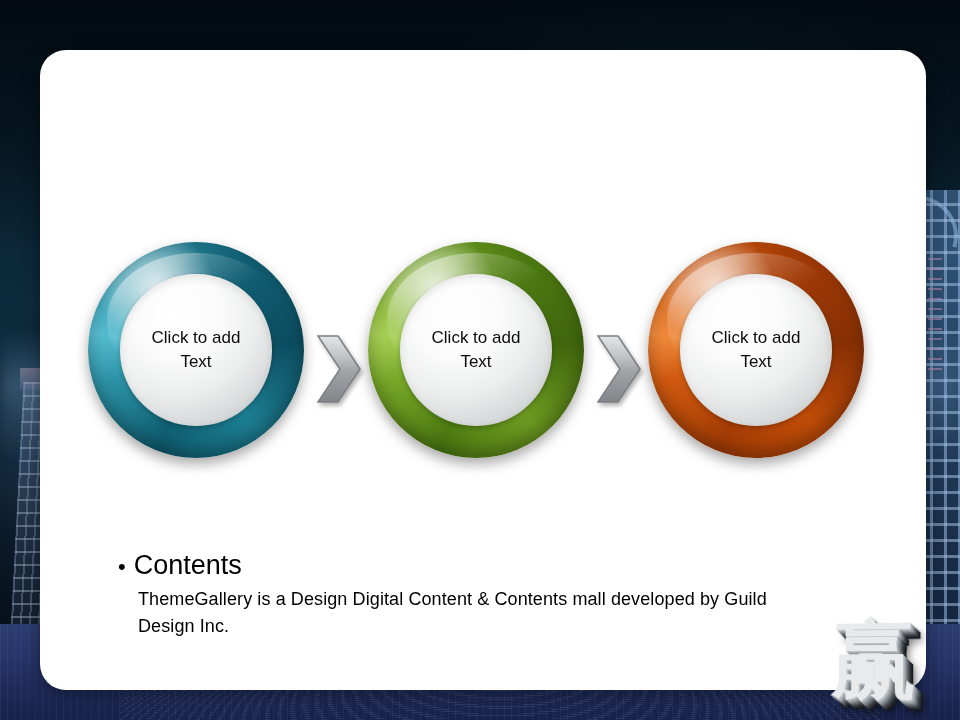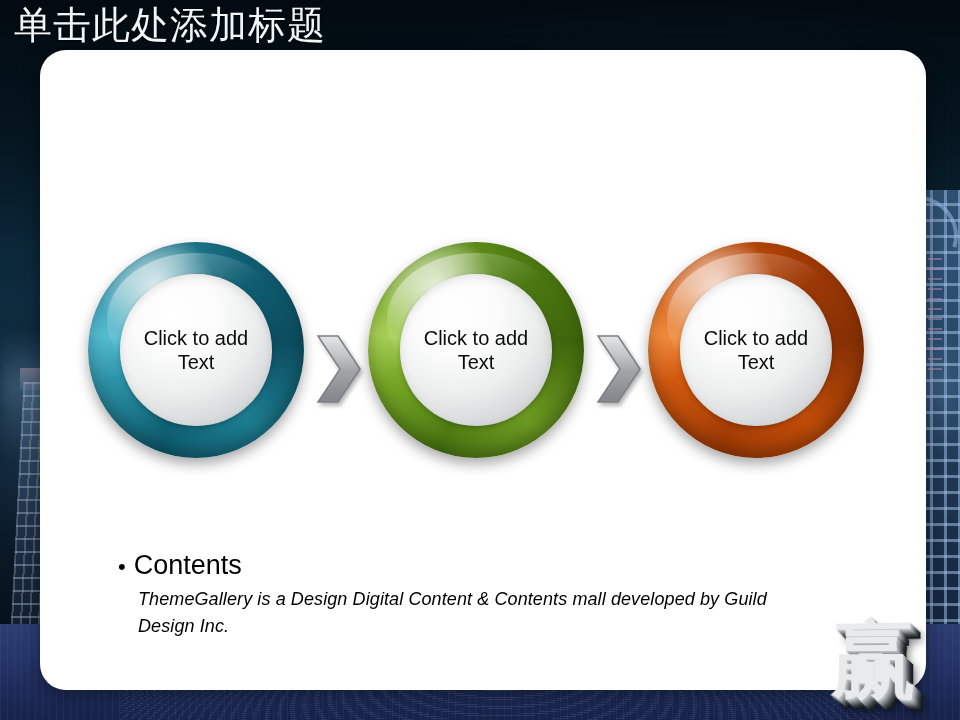--- a/index.html
+++ b/index.html
@@ -172,21 +172,21 @@
   .disc {
     position: absolute;
     left: 15%; top: 15%;
     width: 70%; height: 70%;
     border-radius: 50%;
     background: radial-gradient(circle at 36% 26%, #ffffff 0%, #fbfbfb 30%, #eceded 55%, #d2d5d6 80%, #bfc3c5 100%);
     box-shadow: inset 0 3px 9px rgba(0,0,0,0.10), 0 2px 5px rgba(0,0,0,0.22);
     display: flex; align-items: center; justify-content: center;
   }
   .disc-label {
-    font-size: 20px;
+    font-size: 17px;
     line-height: 24px;
     color: #0b0b0b;
     text-align: center;
     width: 84%;
   }
 
   
   .arrow {
     position: absolute;
     top: 152px;
@@ -220,21 +220,20 @@
     color: #000;
     margin-top: 48px;
   }
   .body-para {
     margin-top: 3px;
     margin-left: 20px;
     font-size: 18px;
     line-height: 27px;
     color: #000;
     letter-spacing: 0.1px;
-    font-style: italic;
   }
 
   
   .glyph3d {
     position: absolute;
     right: 44px; bottom: 18px;
     font-family: "DejaVu Sans", "Liberation Sans", sans-serif;
     font-size: 86px;
     line-height: 86px;
     font-weight: bold;
@@ -261,21 +260,20 @@
   <div class="tower-left-top"></div>
 
   <div class="tower-right"></div>
   <div class="tower-right2"></div>
   <div class="tower-arc"></div>
   <div class="tower-pink"></div>
 
   <div class="bg-water"></div>
   <div class="bg-ripples"></div>
 
-  <div class="title">单击此处添加标题</div>
 
   <div class="panel"></div>
 
   <div class="diagram">
 
     <div class="node n1">
       <div class="ring teal"></div>
       <div class="disc">
         <div class="disc-label">
           <span>Click to add</span><br>

